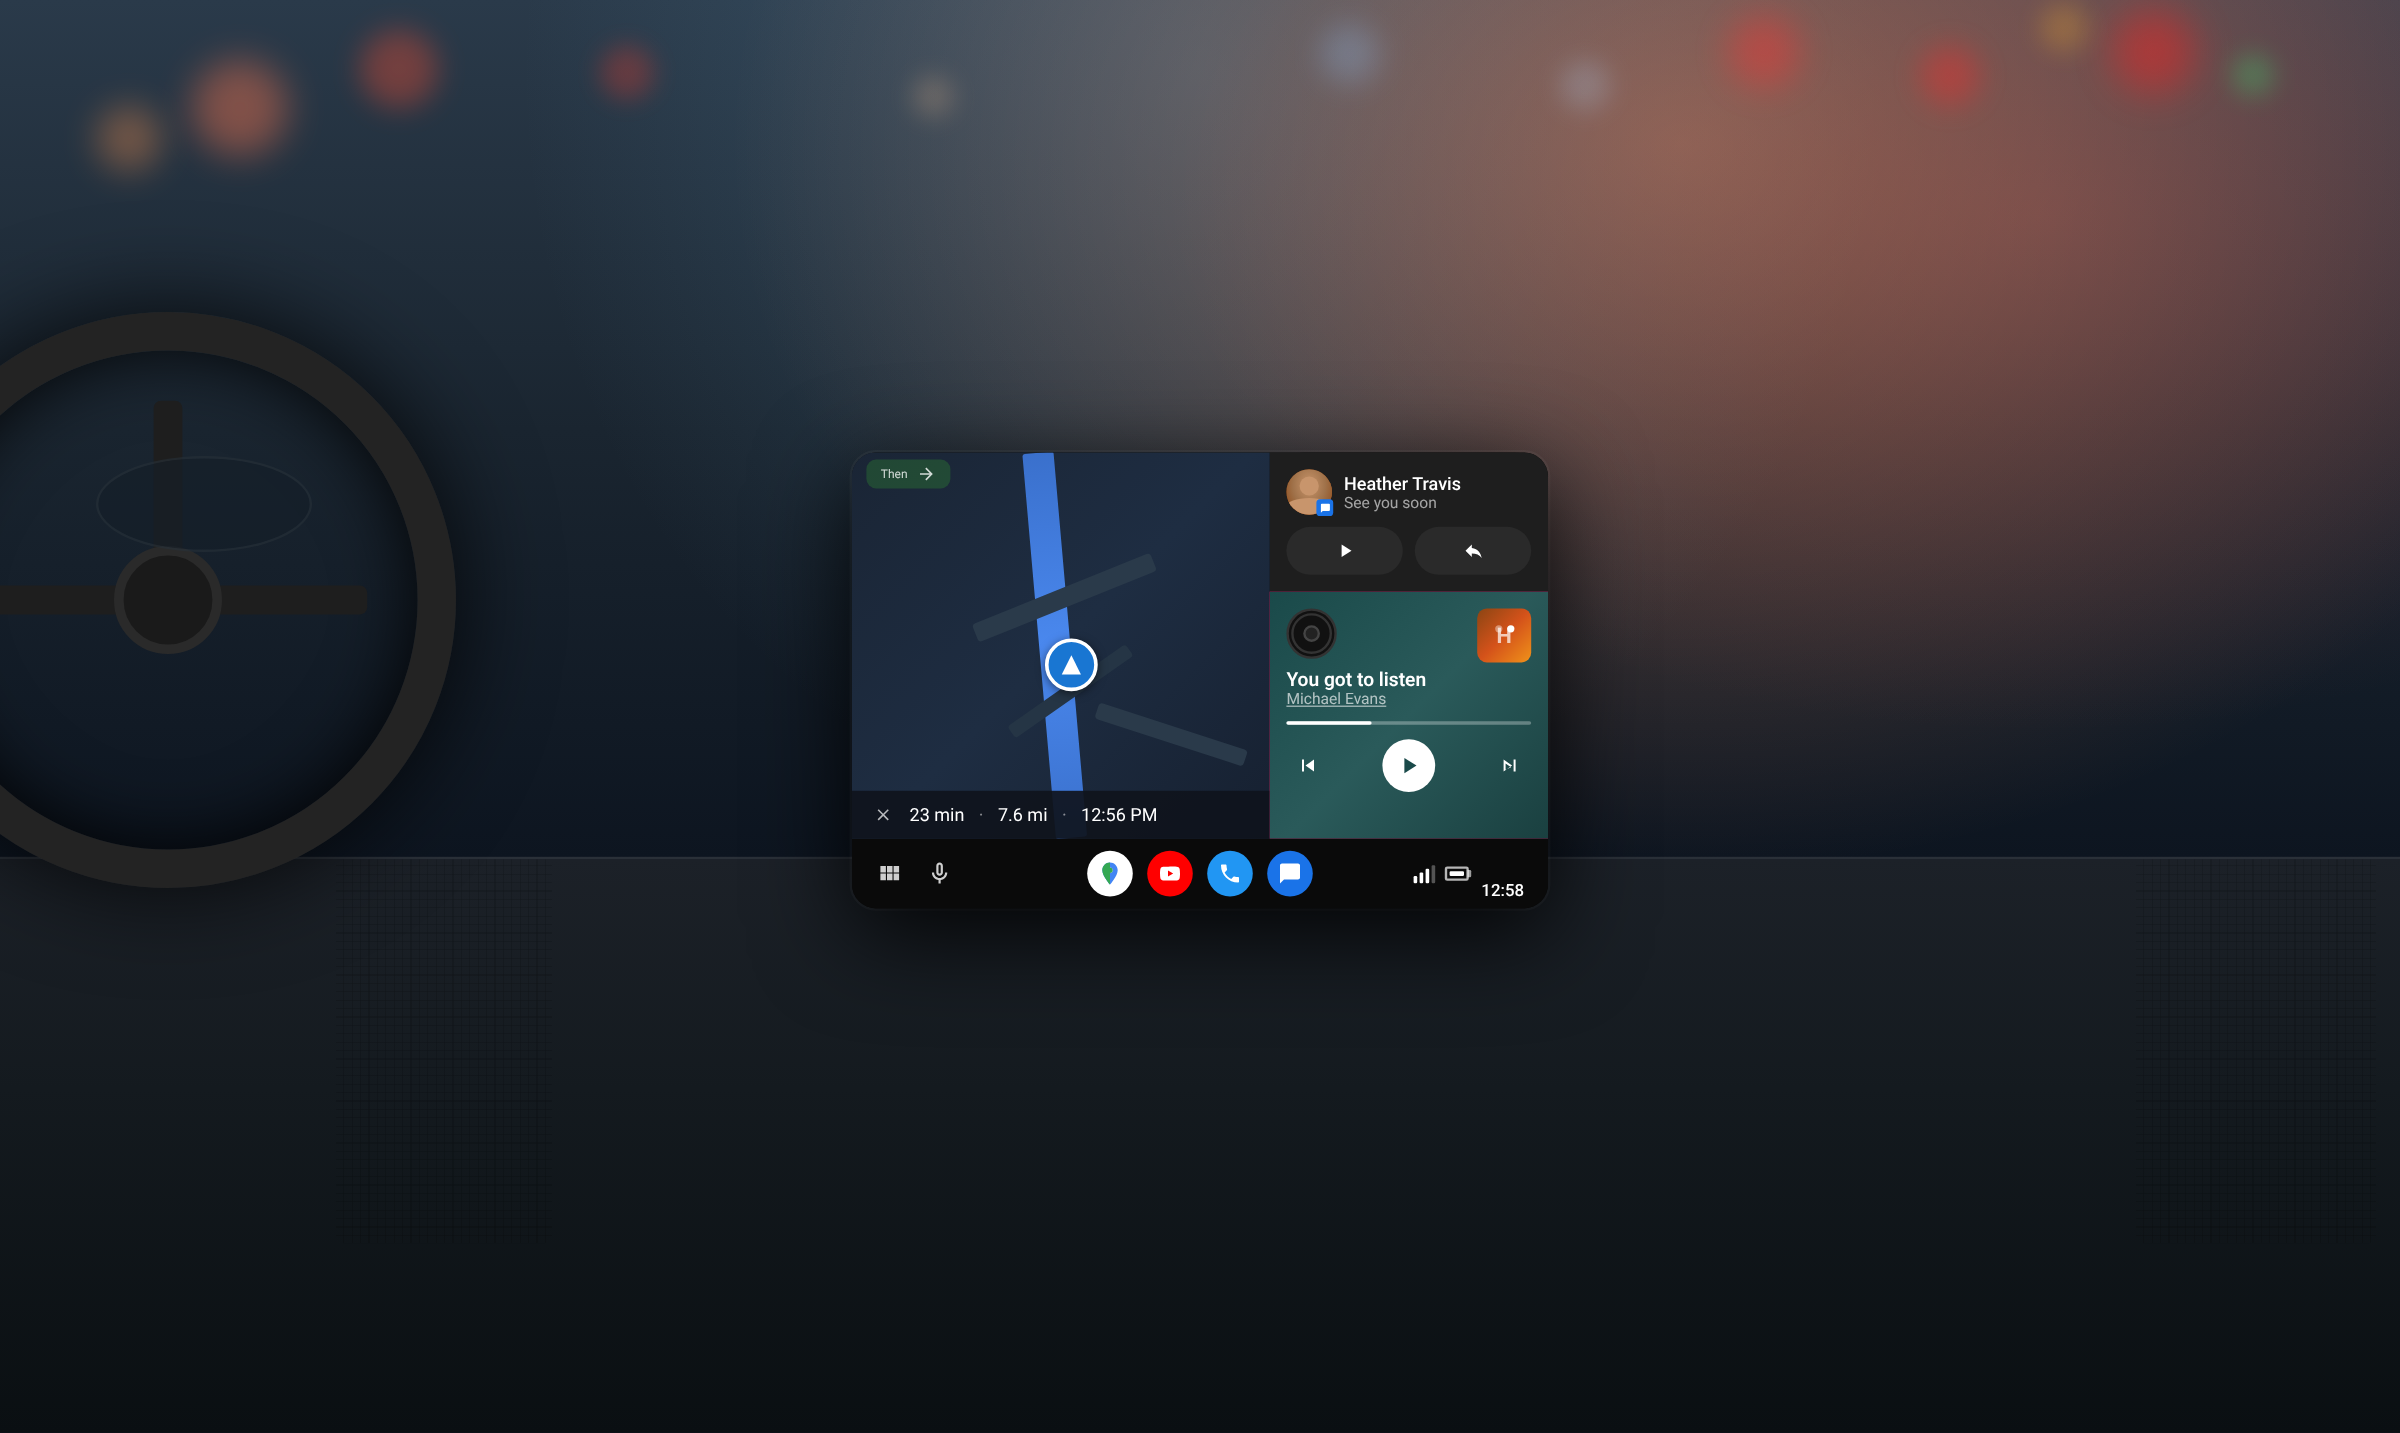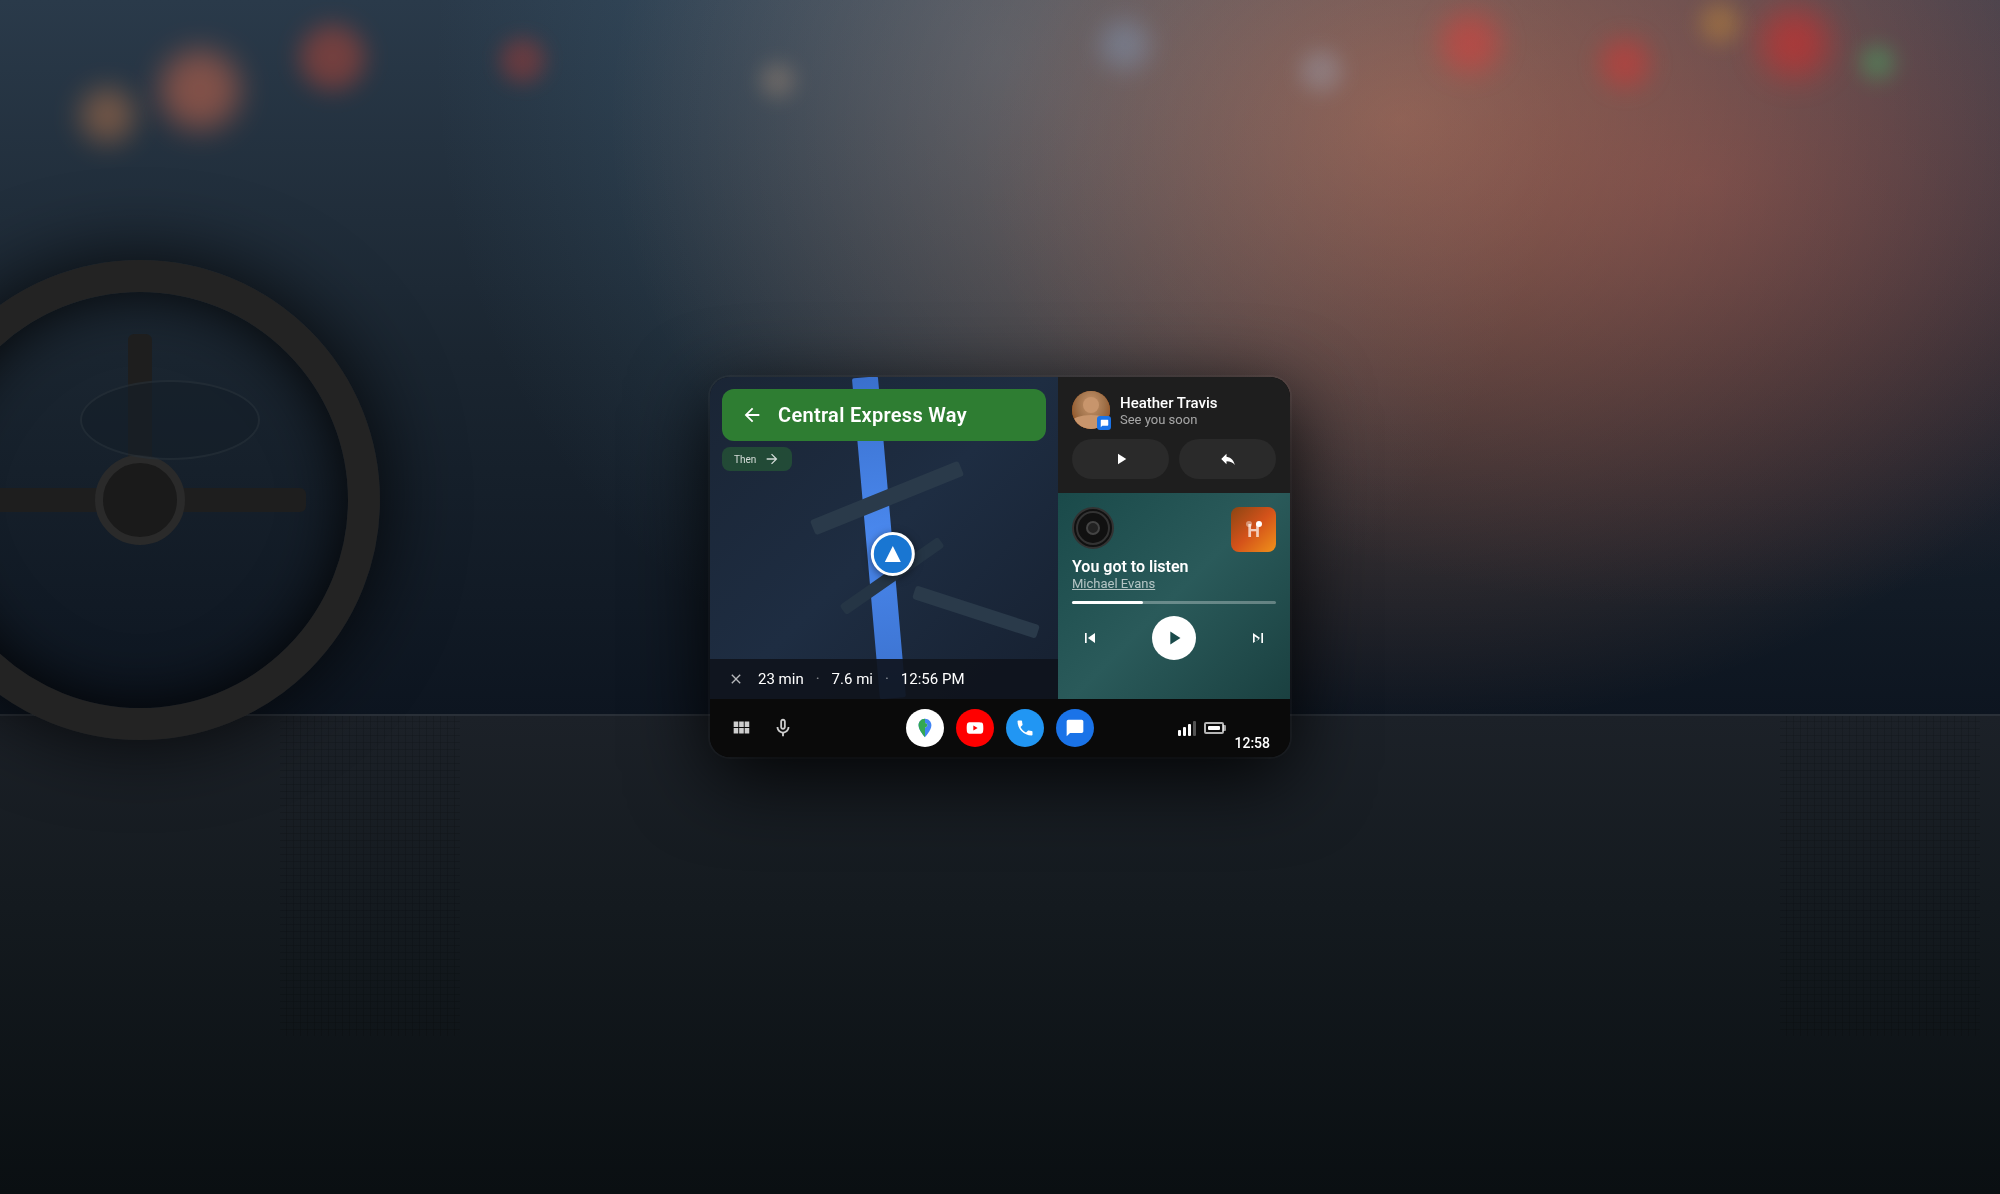--- a/index.html
+++ b/index.html
@@ -605,28 +605,20 @@
       <div class="nav-panel">
         <div class="map-bg">
 
           <div style="position:absolute;left:46%;top:0;bottom:0;width:26px;background:linear-gradient(180deg,#3a70cc,#4a88ee,#3a70cc);transform:rotate(-5deg) translateX(10px);transform-origin:center bottom;border-radius:2px;"></div>
           <div style="position:absolute;left:28%;top:35%;width:160px;height:16px;background:#2a3a4a;transform:rotate(-22deg);border-radius:3px;"></div>
           <div style="position:absolute;right:5%;bottom:25%;width:130px;height:14px;background:#2a3a4a;transform:rotate(18deg);border-radius:3px;"></div>
           <div style="position:absolute;left:35%;top:60%;width:120px;height:12px;background:#253545;transform:rotate(-35deg);border-radius:3px;"></div>
         </div>
 
         <div class="nav-direction-bar">
-          <div class="direction-main">
-            <div class="direction-arrow-icon">
-              <svg width="22" height="22" viewBox="0 0 24 24" fill="white">
-                <path d="M20 11H7.83l5.59-5.59L12 4l-8 8 8 8 1.41-1.41L7.83 13H20v-2z"></path>
-              </svg>
-            </div>
-            <span class="direction-text">Central Express Way</span>
-          </div>
           <div class="direction-then">
             <span class="then-label">Then</span>
             <svg width="16" height="16" viewBox="0 0 24 24" fill="rgba(255,255,255,0.8)">
               <path d="M20 11H7.83l5.59-5.59L12 4l-8 8 8 8 1.41-1.41L7.83 13H20v-2z" transform="scale(-1,1) translate(-24,0)"></path>
             </svg>
           </div>
         </div>
 
         <div class="nav-marker">
           <div class="nav-marker-outer">

